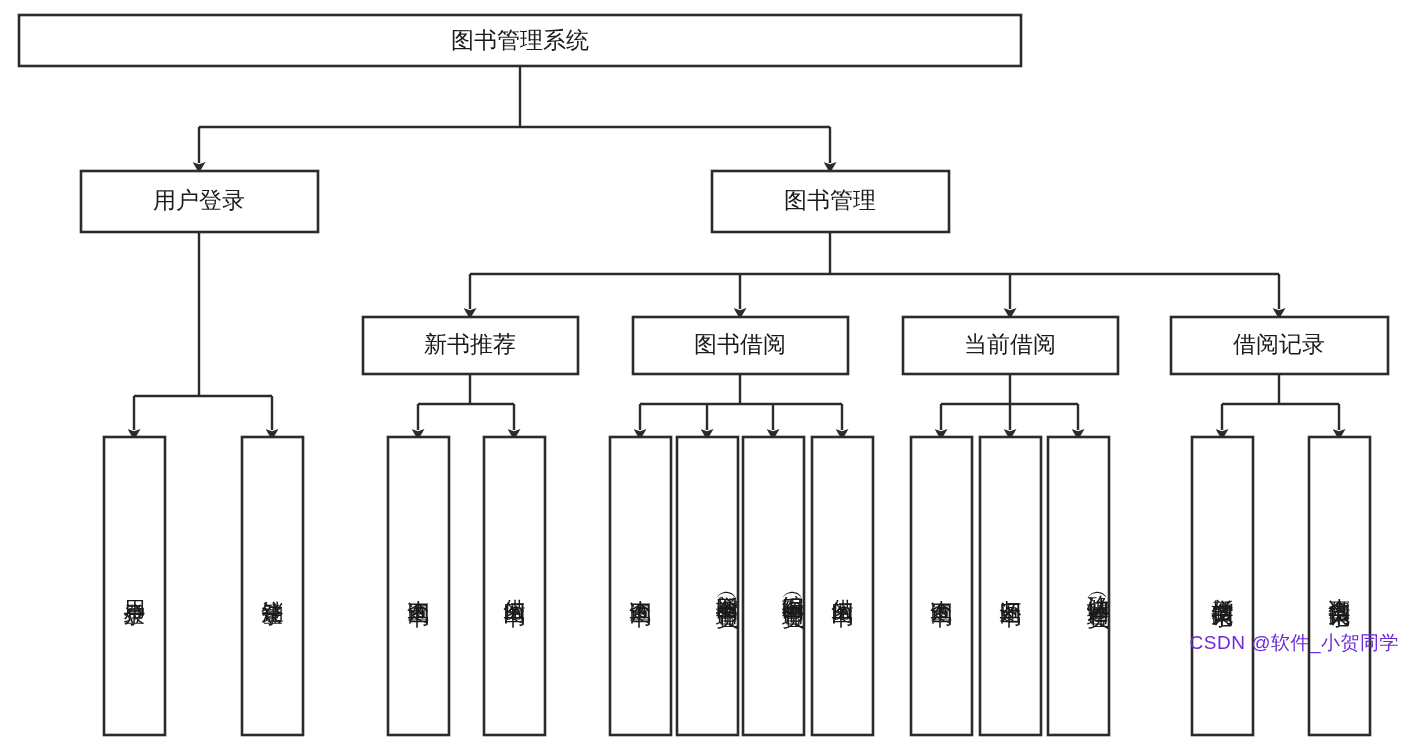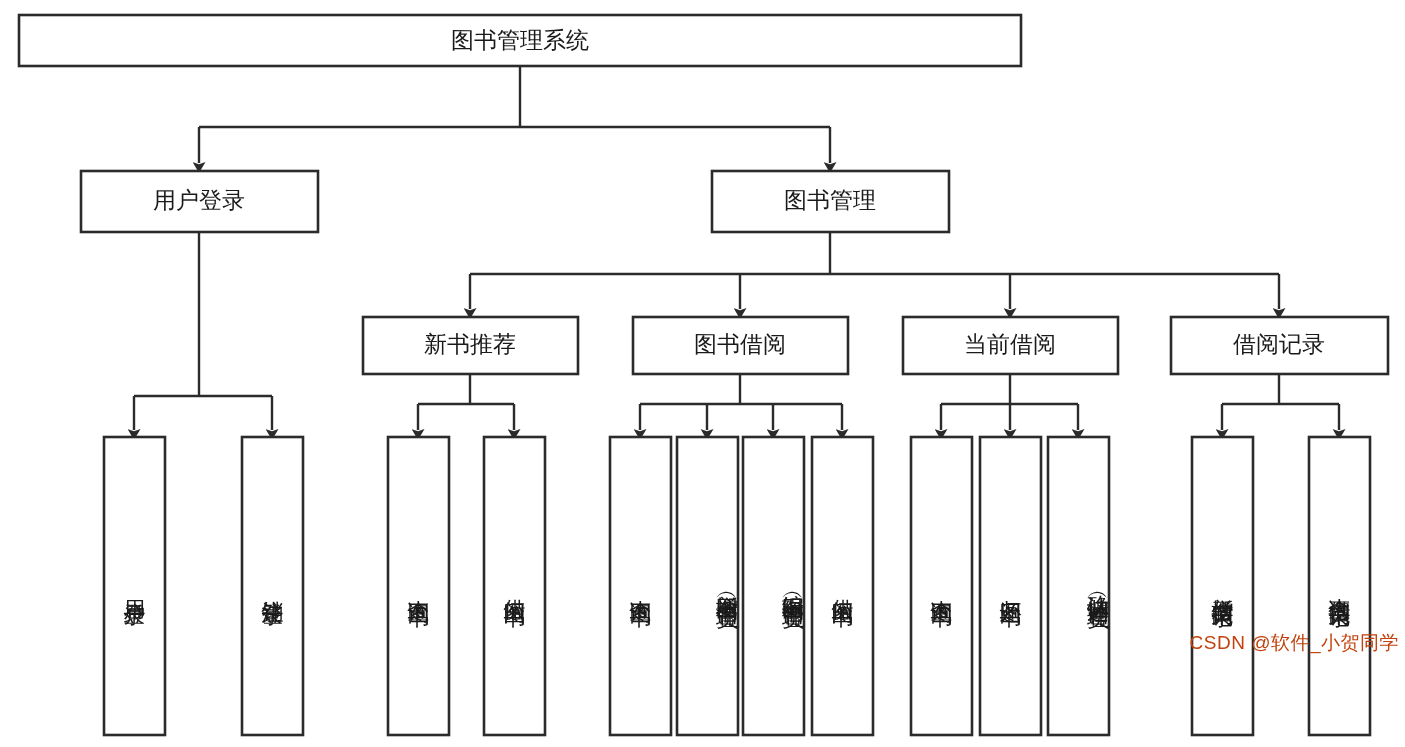--- a/index.html
+++ b/index.html
@@ -65,21 +65,21 @@
     text-align: center;
     pointer-events: none;
     user-select: none;
   }
   .watermark {
     position: absolute;
     right: 6px;
     bottom: 4px;
     font-family: "Liberation Sans", "DejaVu Sans", sans-serif;
     font-size: 19px;
-    color: #c2410c;
+    color: #6d28d9;
     letter-spacing: 0.5px;
     white-space: nowrap;
   }
 </style>
 </head>
 <body>
 
 <div id="diagram-root">
 
   <svg class="diagram" viewBox="0 0 1405 747">

